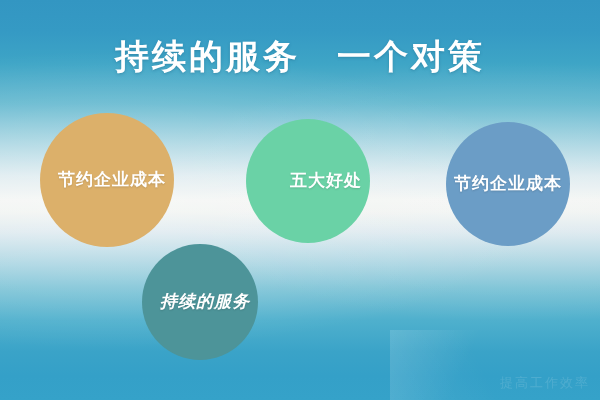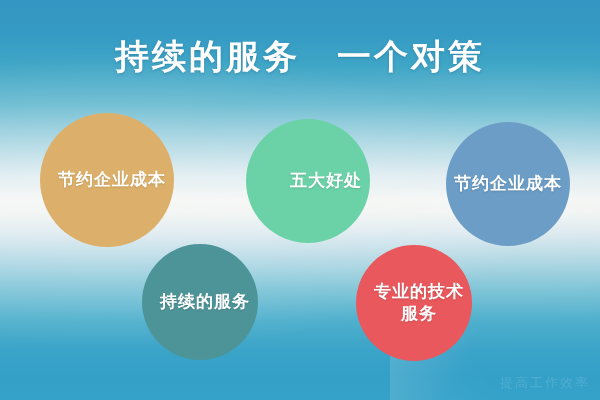--- a/index.html
+++ b/index.html
@@ -122,20 +122,21 @@
     width: 124px; height: 124px;
     background: #6b9dc6;
     font-size: 17px;
   }
   
   #bubble-service {
     left: 142px; top: 244px;
     width: 116px; height: 116px;
     background: #4d9499;
     font-size: 17px;
+    font-style: italic;
   }
   
   #bubble-tech {
     left: 356px; top: 245px;
     width: 116px; height: 116px;
     background: #e9585c;
     font-size: 17px;
   }
 </style>
 </head>
@@ -157,20 +158,16 @@
   </div>
 
   <div class="bubble" id="bubble-efficiency">
     <span class="blabel">节约企业成本</span>
   </div>
 
   <div class="bubble" id="bubble-service">
     <span class="blabel">持续的服务</span>
   </div>
 
-  <div class="bubble" id="bubble-tech">
-    <span class="blabel">专业的技术
-服务</span>
-  </div>
 
   <div id="watermark">提高工作效率</div>
 
 </div>
 
 </body></html>

